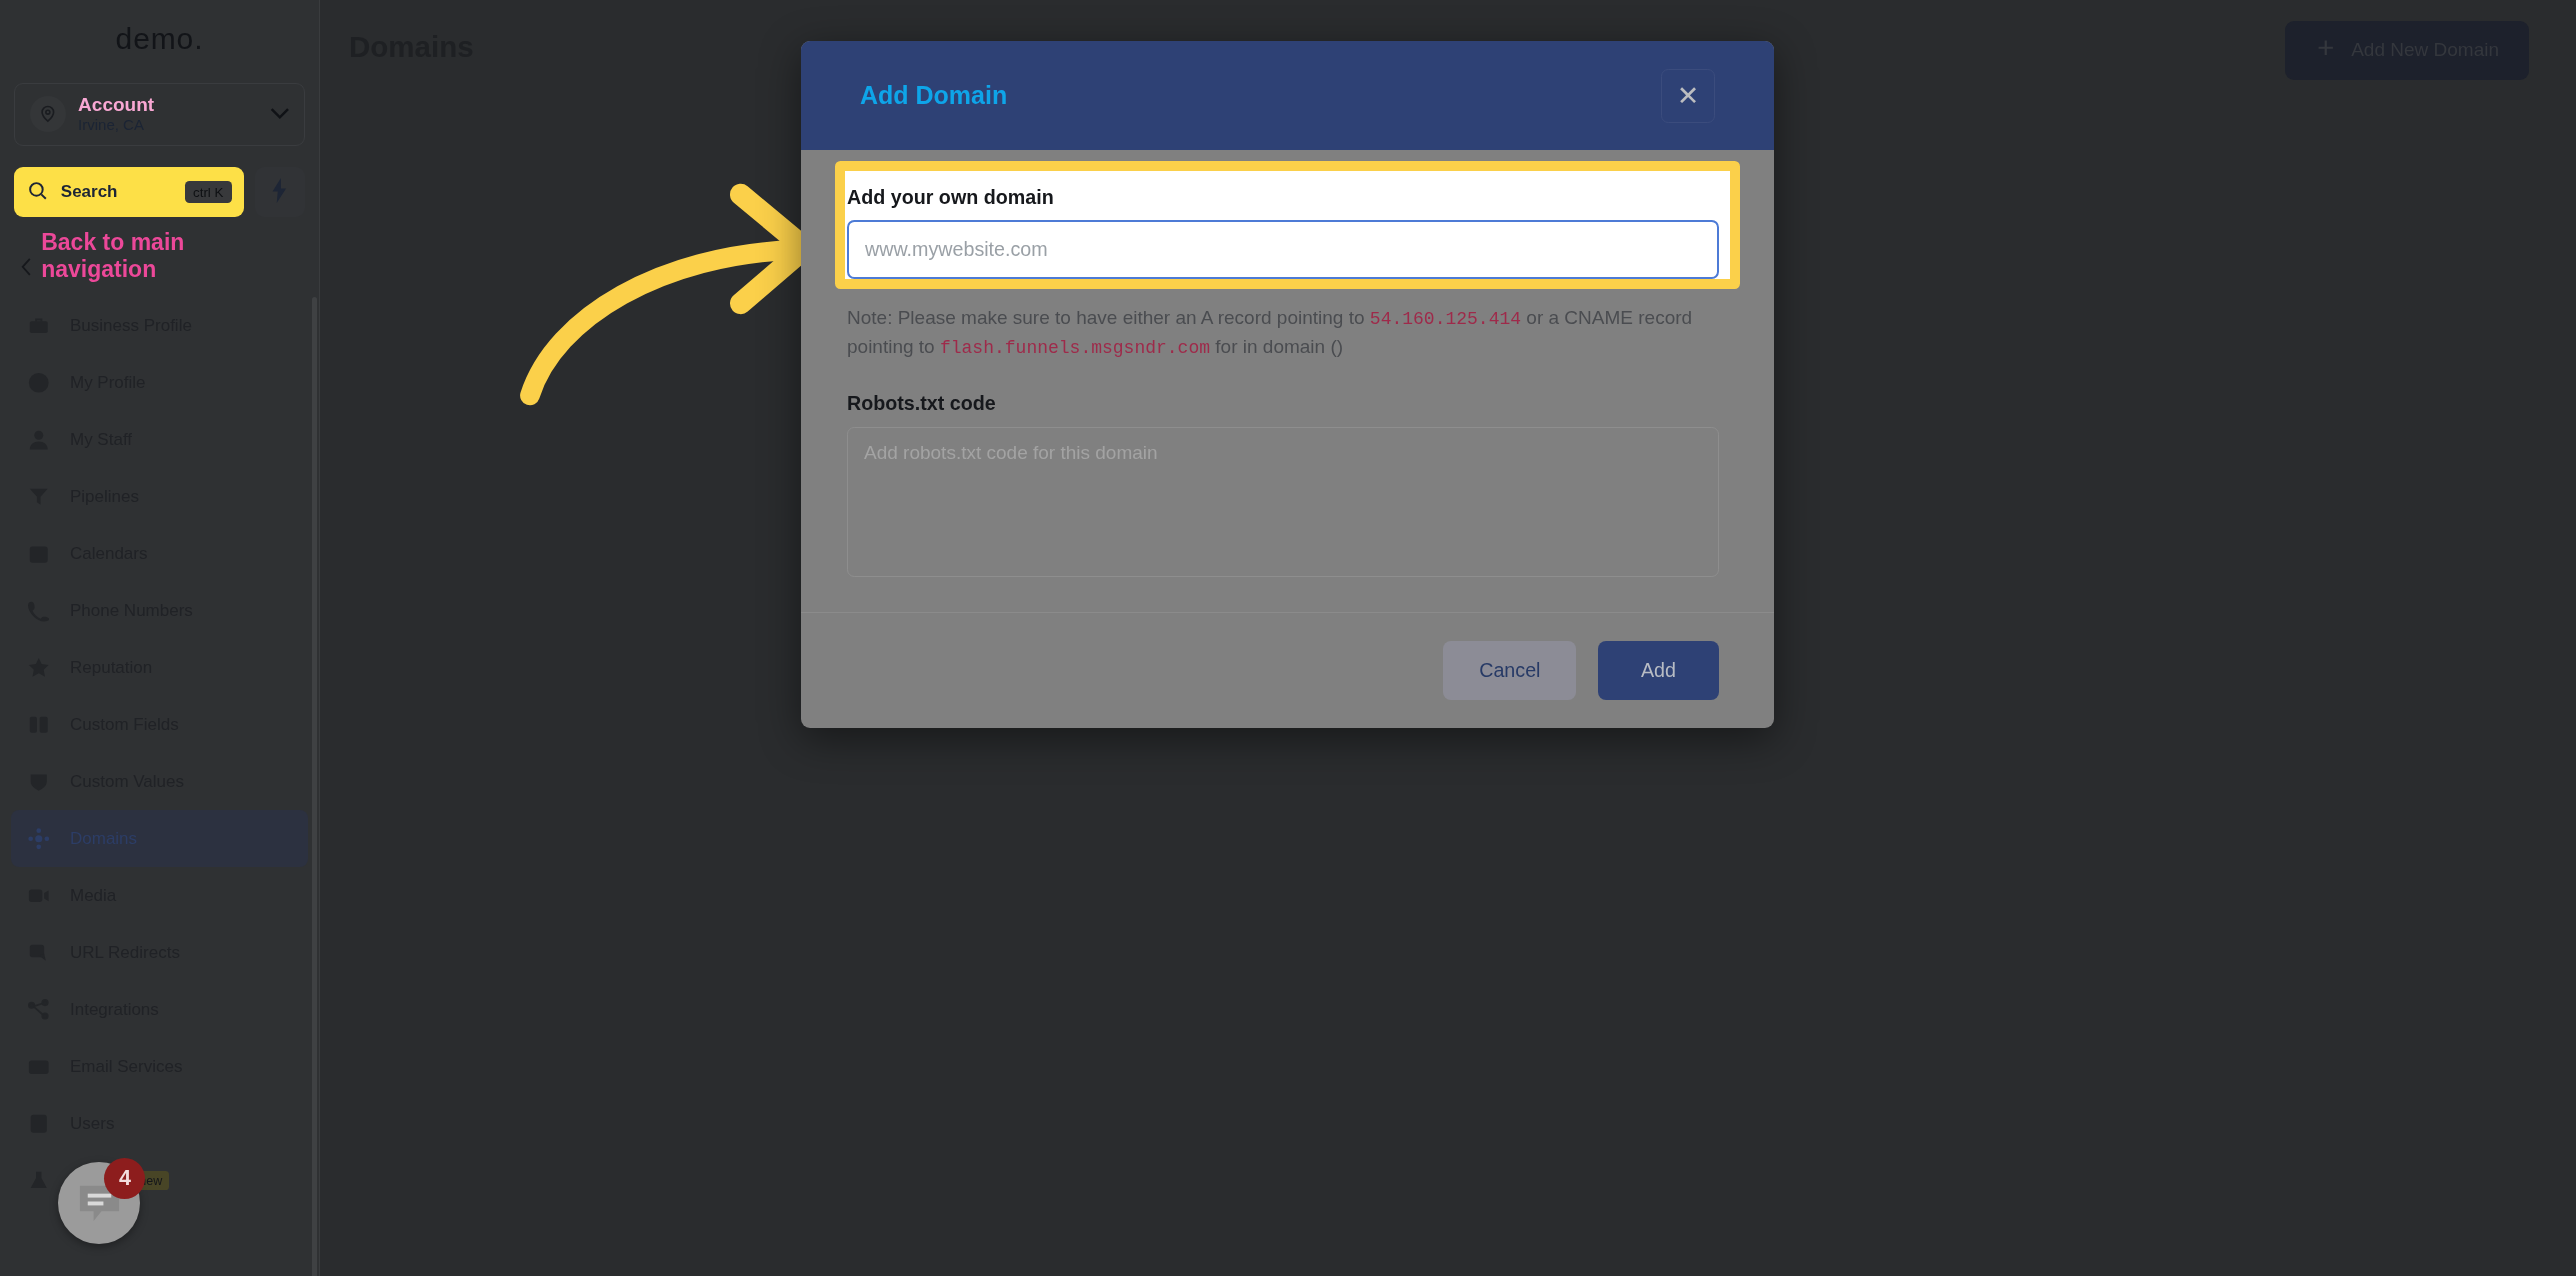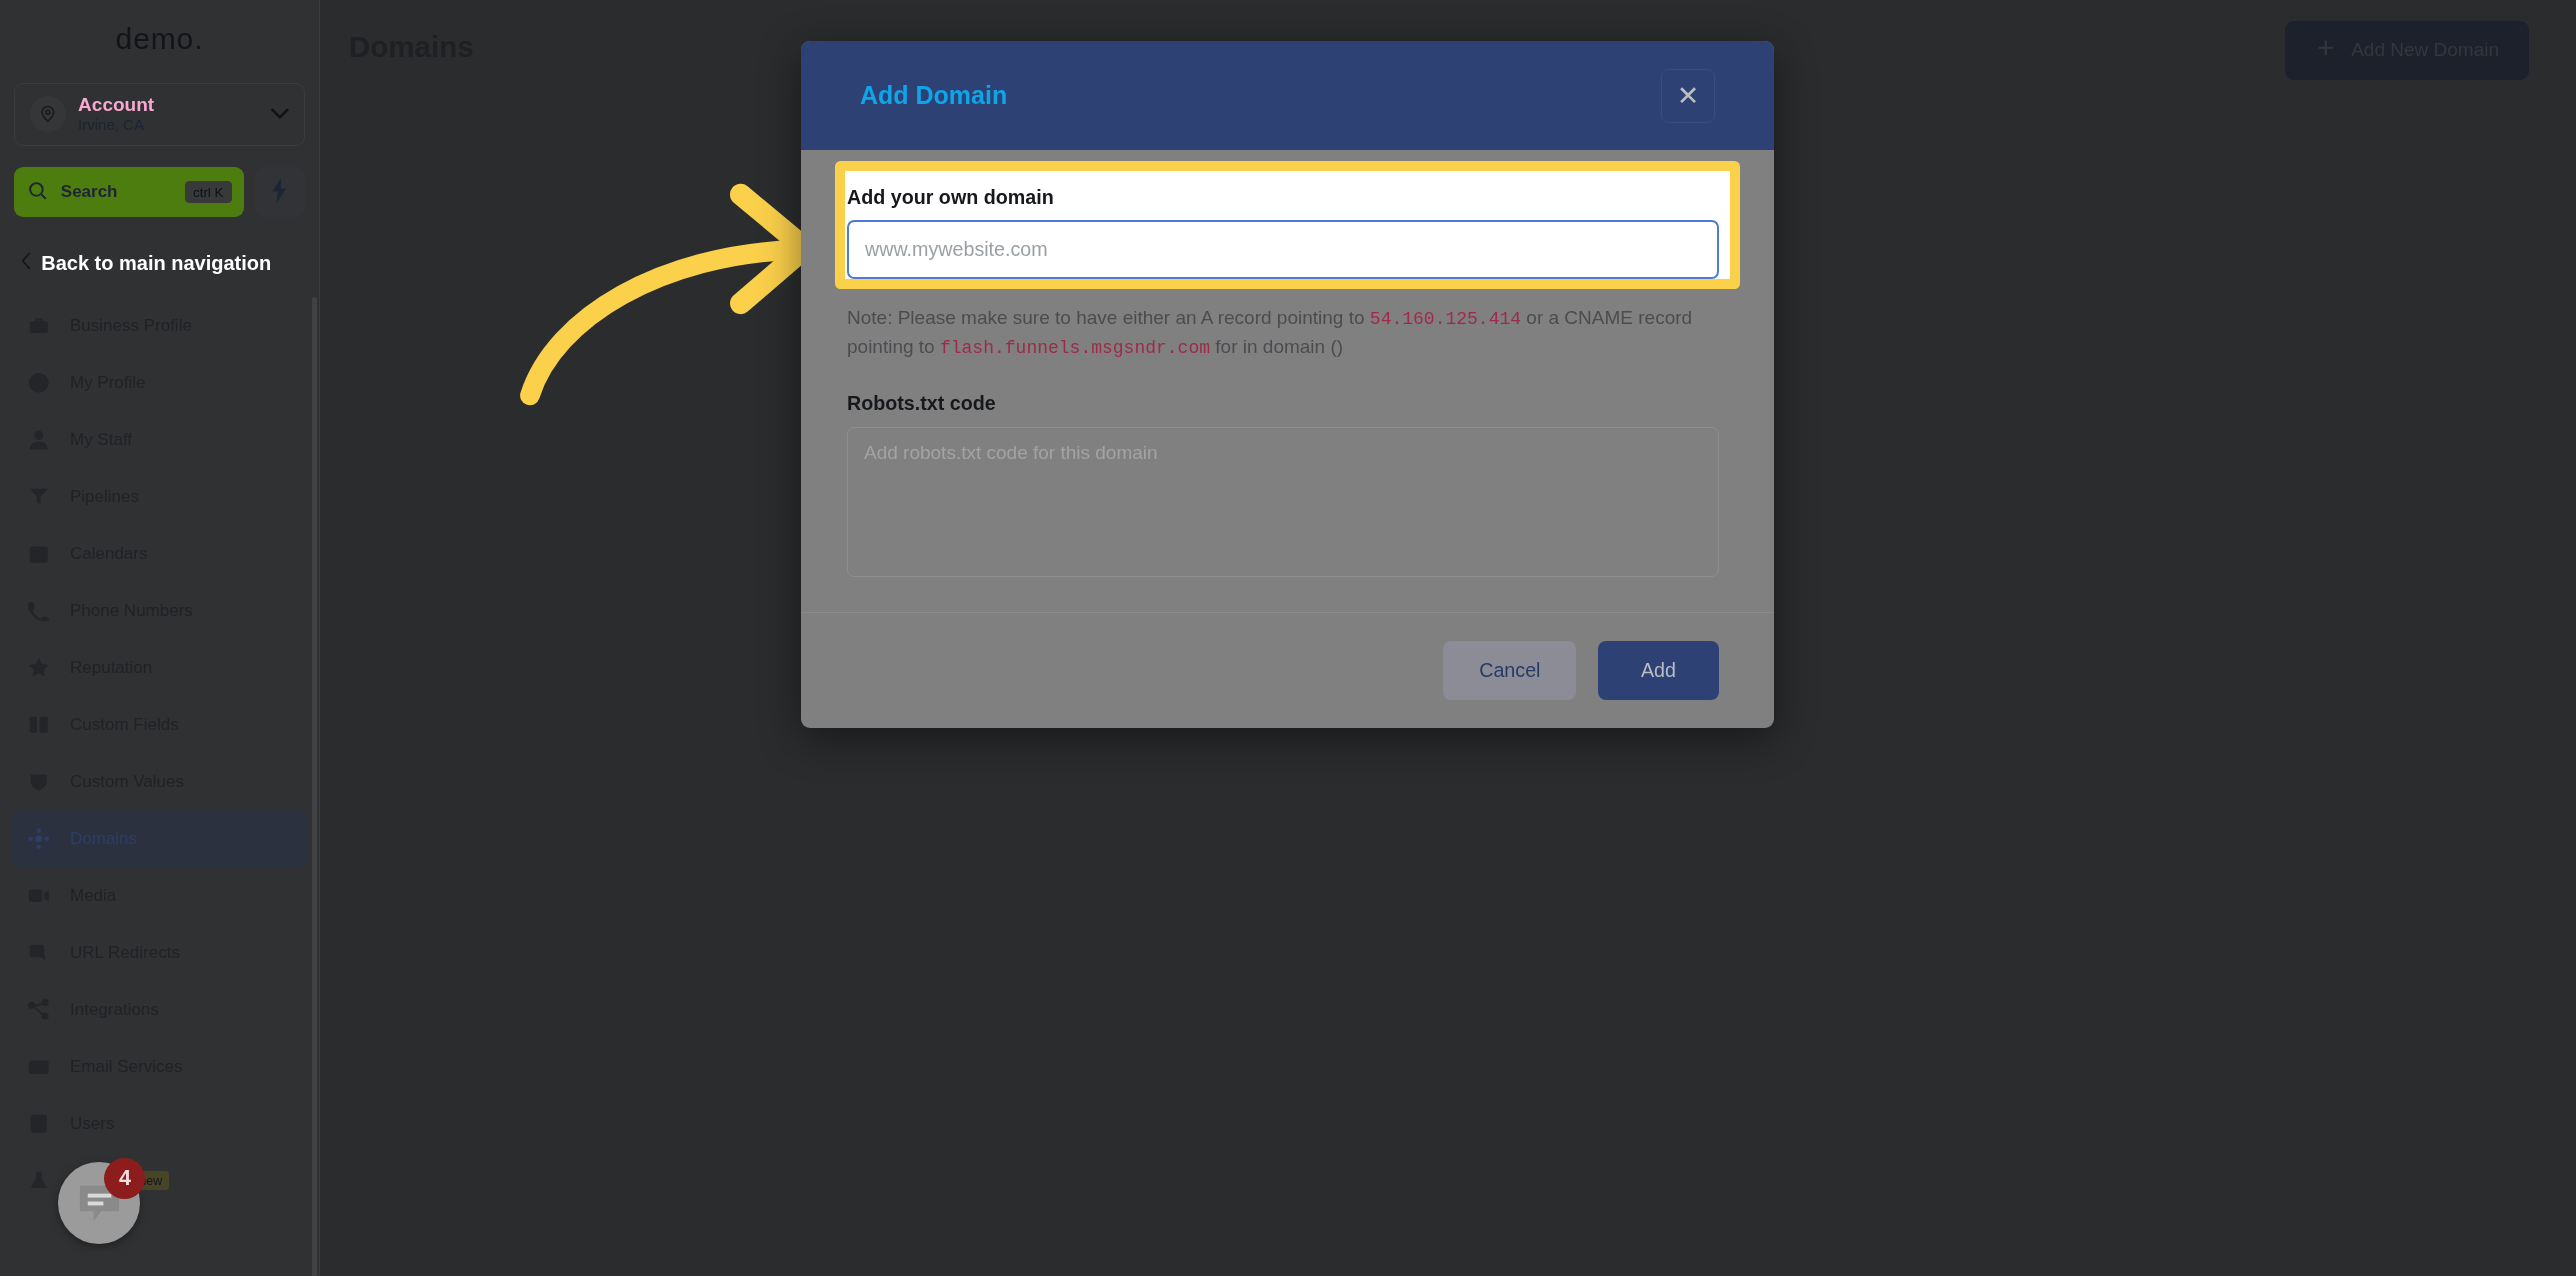--- a/index.html
+++ b/index.html
@@ -40,39 +40,39 @@
     display: flex; align-items: center; justify-content: center;
   }
   .acct-txt { flex: 1 1 auto; line-height: 1.15; }
   .acct-name { color: #f9a8d4; font-size: 19px; font-weight: 700; }
   .acct-sub  { color: #1b2434; font-size: 15px; }
   .chev { color: #101216; font-size: 18px; }
 
   .search-row { display: flex; gap: 10.7px; margin: 0 14.3px 27px 14.3px; }
   .search-box {
     flex: 1 1 auto; height: 50px; border-radius: 9px;
-    background: #4d7c0f; display: flex; align-items: center; gap: 12.5px;
+    background: #fde047; display: flex; align-items: center; gap: 12.5px;
     padding: 0 12.5px;
   }
   .search-ic { color: #1d2535; }
   .search-lbl { color: #1d2535; font-size: 17px; font-weight: 700; flex: 1 1 auto; }
   .kbd {
     background: #38393b; color: #0e1013; font-size: 13.4px;
     border-radius: 4.5px; padding: 3.6px 8px;
   }
   .bolt-box {
     width: 50px; height: 50px; border-radius: 9px; background: #313336;
     display: flex; align-items: center; justify-content: center;
     color: #1d2535;
   }
 
   .back-nav {
-    display: flex; align-items: center; gap: 9px;
+    display: flex; align-items: flex-end; gap: 9px;
     padding: 0 19.7px; height: 39px; margin-bottom: 14.3px;
-    color: #ffffff; font-size: 20px; font-weight: 700;
+    color: #ec4899; font-size: 23px; font-weight: 700;
   }
 
   .navlist { position: relative; padding: 0 10.7px; }
   .navitem {
     display: flex; align-items: center; gap: 18px;
     height: 57px; padding: 0 14.3px; border-radius: 8px;
     color: #202226; font-size: 17px;
   }
   .navitem .ic { width: 27px; display: flex; justify-content: center; color: #232528; }
   .navitem.active { background: #2c3140; }

